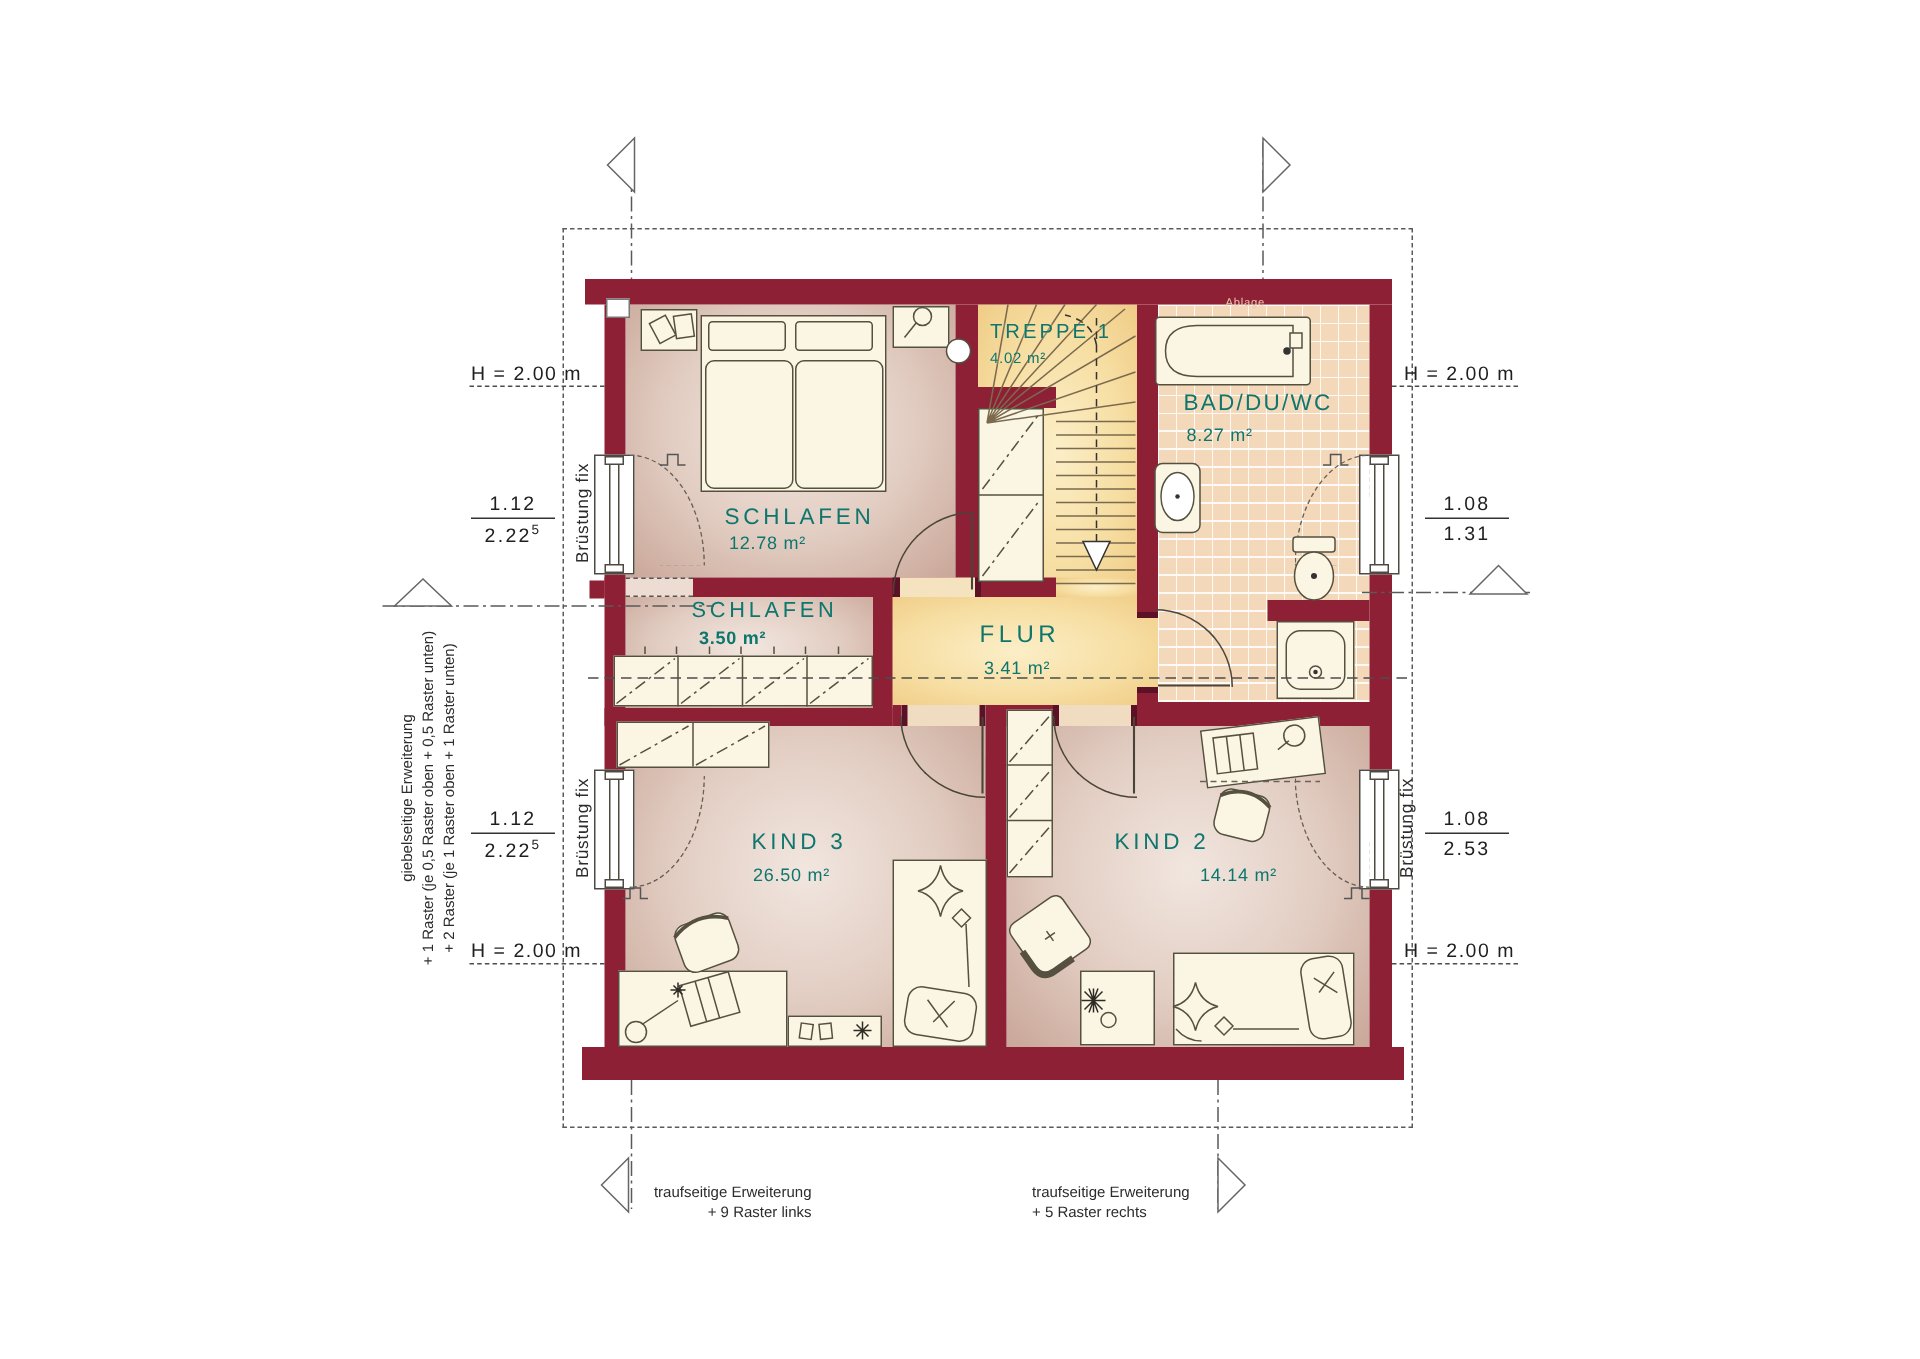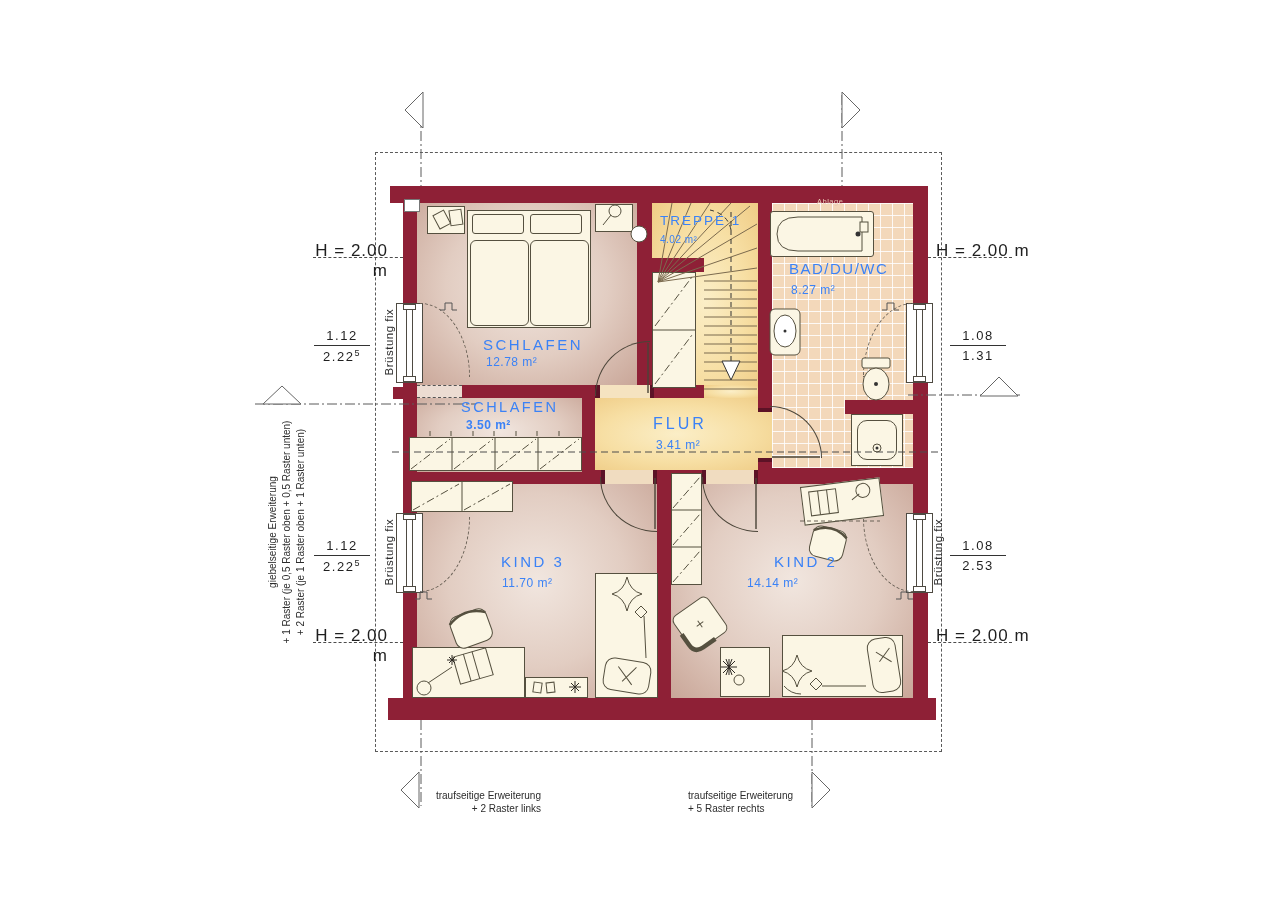--- a/index.html
+++ b/index.html
@@ -19,28 +19,28 @@
   .win .cap-t,.win .cap-b{position:absolute;left:6px;right:6px;height:4px;border:1px solid #4e4a42;background:#fff;}
   .win .cap-t{top:0;} .win .cap-b{bottom:0;}
   .arc{position:absolute;box-sizing:border-box;border:0 solid #4a4438;}
   .arc.dashed{border-style:dashed;border-color:#6b6257;}
   .arc-tl{border-top-width:1px;border-left-width:1px;border-radius:100% 0 0 0;}
   .arc-tr{border-top-width:1px;border-right-width:1px;border-radius:0 100% 0 0;}
   .arc-bl{border-bottom-width:1px;border-left-width:1px;border-radius:0 0 0 100%;}
   .arc-br{border-bottom-width:1px;border-right-width:1px;border-radius:0 0 100% 0;}
   .dash-line{position:absolute;border-top:1px dashed #4c4c4c;}
   .dash-rect{position:absolute;border:1px dashed #5a5a5a;}
-  .lbl{position:absolute;color:#3b82f6;white-space:nowrap;}
+  .lbl{position:absolute;color:#0f766e;white-space:nowrap;}
   .rname{font-size:15px;letter-spacing:2.5px;font-weight:400;}
   .rarea{font-size:12px;letter-spacing:.5px;}
   .dim{position:absolute;width:56px;text-align:center;color:#1f1f1f;font-size:13px;letter-spacing:1.5px;}
   .dim .num{display:block;border-bottom:1px solid #333;padding-bottom:2px;}
   .dim .den{display:block;padding-top:2px;}
   .dim sup{font-size:9px;}
-  .hlabel{position:absolute;font-size:17px;letter-spacing:1px;color:#1f1f1f;}
+  .hlabel{position:absolute;font-size:13px;letter-spacing:1px;color:#1f1f1f;}
   .vtext{position:absolute;transform:rotate(-90deg);font-size:11.5px;color:#2c2c2c;letter-spacing:.5px;text-align:center;}
   .note{position:absolute;transform:rotate(-90deg);font-size:10px;line-height:14px;color:#2c2c2c;text-align:center;}
   .eaves{position:absolute;font-size:10px;line-height:13px;color:#2c2c2c;}
   svg{position:absolute;left:0;top:0;pointer-events:none;}
 </style>
 </head>
 <body>
 
 <div class="page">
 
@@ -270,23 +270,23 @@
   <div class="lbl rarea" style="left:486px;top:355px;">12.78 m²</div>
   <div class="lbl rname" style="left:461px;top:399px;font-size:14.5px;">SCHLAFEN</div>
   <div class="lbl rarea" style="left:466px;top:418px;font-weight:bold;">3.50 m²</div>
   <div class="lbl rname" style="left:660px;top:213px;font-size:13.5px;letter-spacing:2px;text-shadow:0 0 3px #f7dfa4;">TREPPE 1</div>
   <div class="lbl rarea" style="left:660px;top:234px;font-size:10px;text-shadow:0 0 3px #f7dfa4;">4.02 m²</div>
   <div class="lbl rname" style="left:789px;top:260px;letter-spacing:1.5px;">BAD/DU/WC</div>
   <div class="lbl rarea" style="left:791px;top:283px;">8.27 m²</div>
   <div class="lbl rname" style="left:653px;top:415px;font-size:16px;letter-spacing:3px;">FLUR</div>
   <div class="lbl rarea" style="left:656px;top:438px;">3.41 m²</div>
   <div class="lbl rname" style="left:501px;top:553px;">KIND 3</div>
-  <div class="lbl rarea" style="left:502px;top:576px;">11.70 m²</div>
-  <div class="lbl rname" style="left:774px;top:553px;">KIND 2</div>
-  <div class="lbl rarea" style="left:747px;top:576px;">14.14 m²</div>
+  <div class="lbl rarea" style="left:502px;top:576px;">26.50 m²</div>
+  <div class="lbl rname" style="left:743px;top:553px;">KIND 2</div>
+  <div class="lbl rarea" style="left:800px;top:576px;">14.14 m²</div>
   <div class="lbl" style="left:817px;top:197px;font-size:7.5px;color:#e9c9b4;letter-spacing:.5px;">Ablage</div>
 
   <div class="hlabel" style="left:308px;top:241px;width:80px;text-align:right;"><span>H = 2.00 m</span></div>
   <div class="dash-line" style="left:313px;top:257px;width:90px;"></div>
   <div class="hlabel" style="left:308px;top:626px;width:80px;text-align:right;"><span>H = 2.00 m</span></div>
   <div class="dash-line" style="left:313px;top:642px;width:90px;"></div>
   <div class="hlabel" style="left:936px;top:241px;"><span>H = 2.00 m</span></div>
   <div class="dash-line" style="left:928px;top:257px;width:84px;"></div>
   <div class="hlabel" style="left:936px;top:626px;"><span>H = 2.00 m</span></div>
   <div class="dash-line" style="left:928px;top:642px;width:84px;"></div>
@@ -313,20 +313,20 @@
   <div class="vtext" style="left:898px;top:546px;width:80px;">Brüstung fix</div>
 
   <div class="note" style="left:174px;top:511px;width:225px;height:42px;">
     <div>giebelseitige Erweiterung</div>
     <div>+ 1 Raster (je 0,5 Raster oben + 0,5 Raster unten)</div>
     <div>+ 2 Raster (je 1 Raster oben + 1 Raster unten)</div>
   </div>
 
   <div class="eaves" style="left:421px;top:789px;width:120px;text-align:right;">
     <div>traufseitige Erweiterung</div>
-    <div>+ 2 Raster links</div>
+    <div>+ 9 Raster links</div>
   </div>
   <div class="eaves" style="left:688px;top:789px;width:120px;text-align:left;">
     <div>traufseitige Erweiterung</div>
     <div>+ 5 Raster rechts</div>
   </div>
 
 </div>
 
 </body></html>

